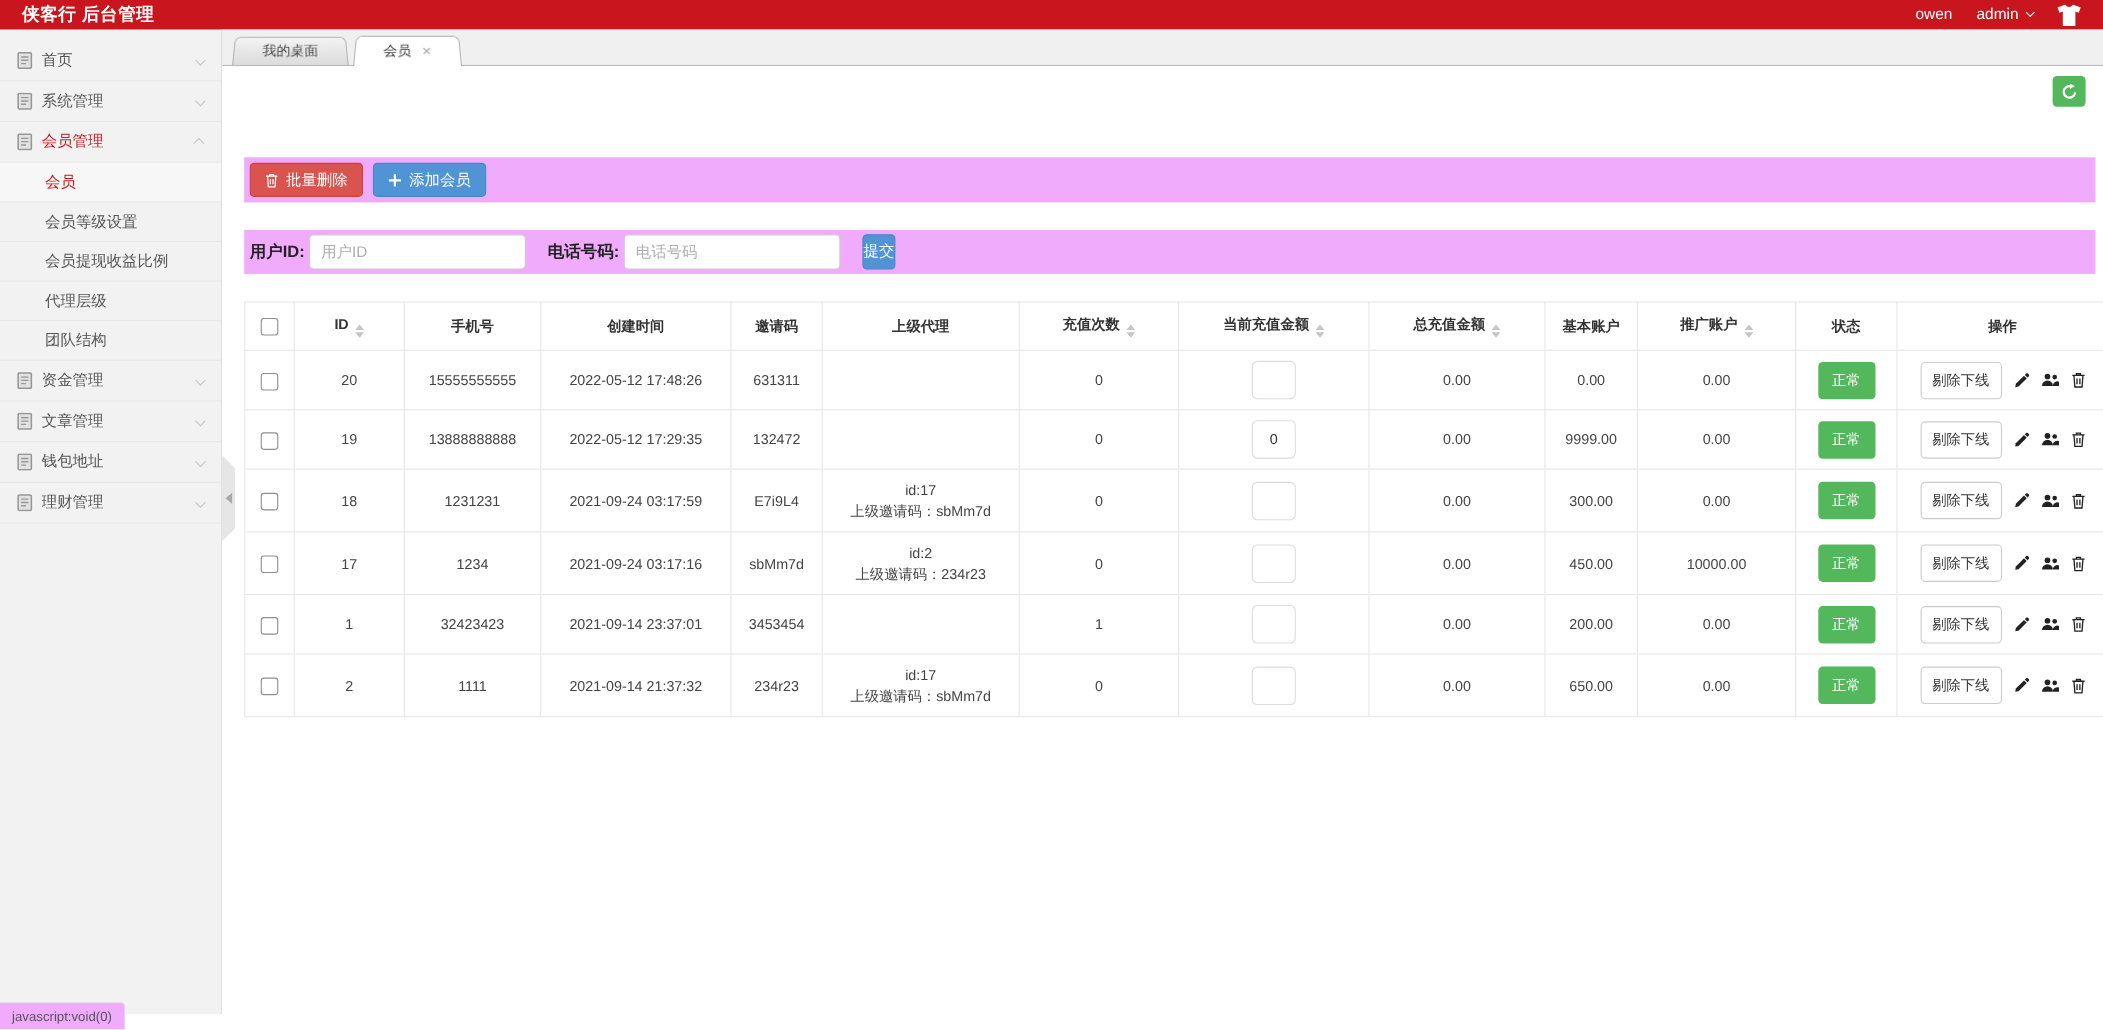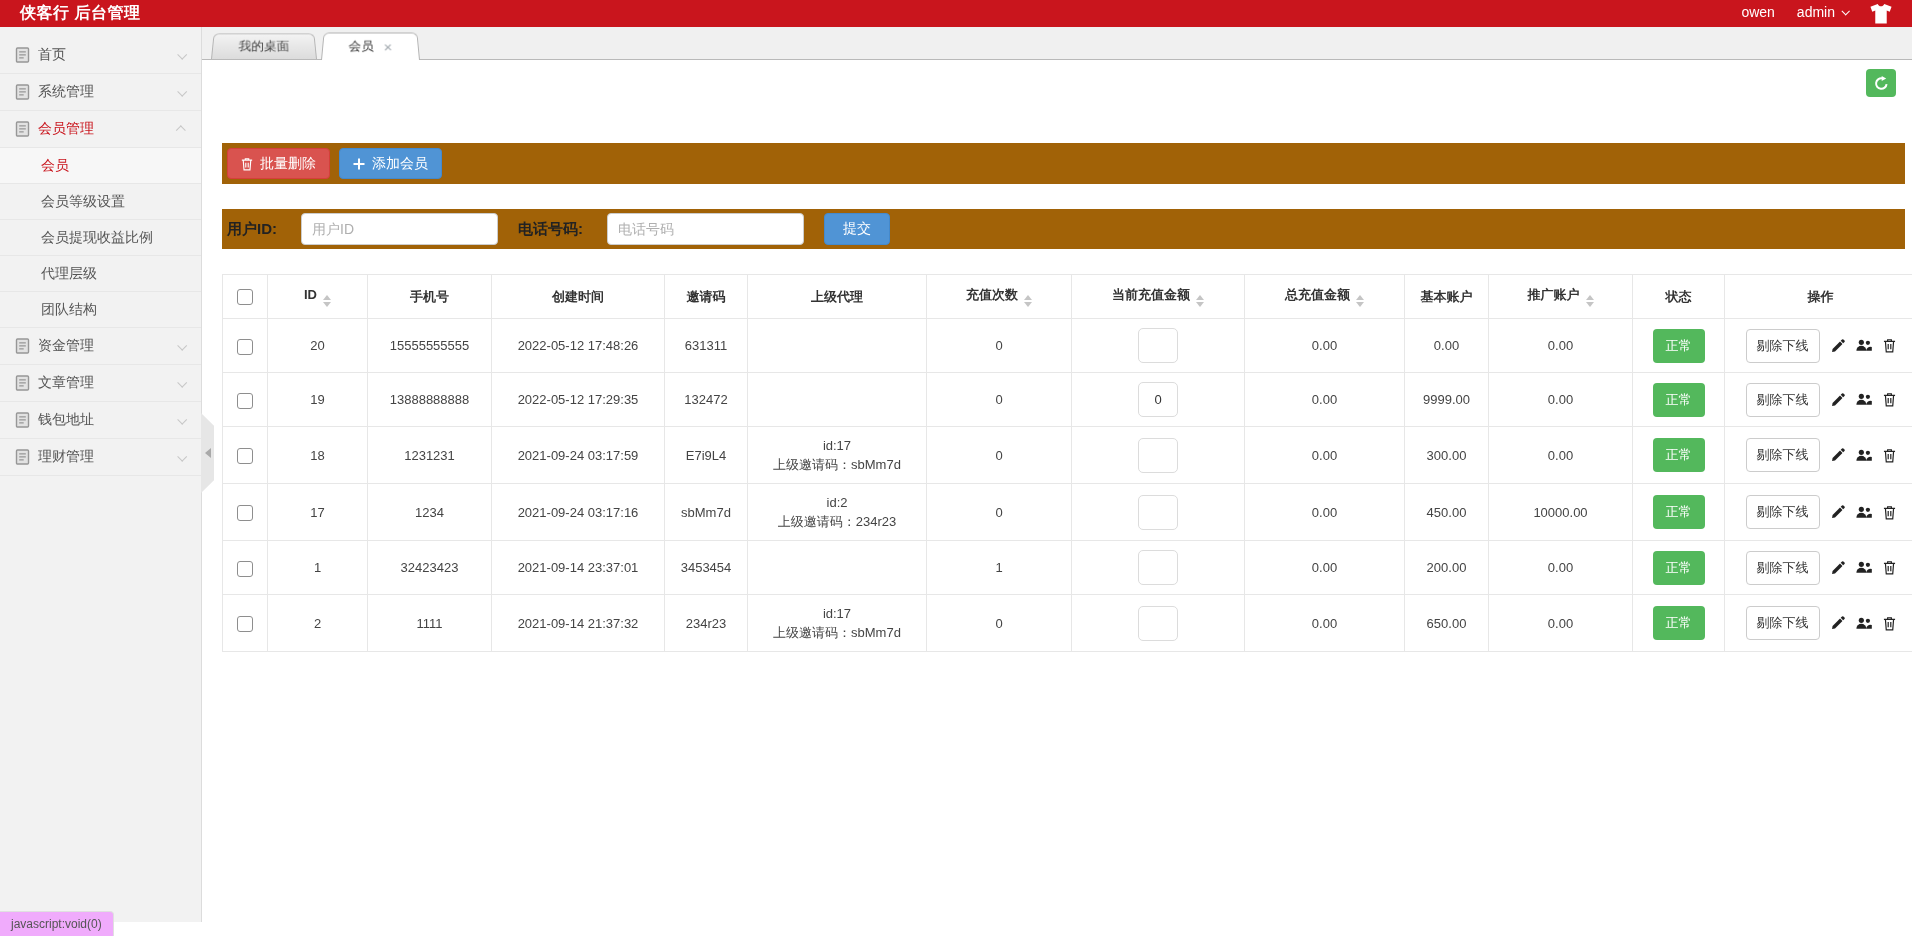--- a/index.html
+++ b/index.html
@@ -72,40 +72,40 @@
   .tab .close-x { color:#9FA6AC; font-size:15px; line-height:1; cursor:pointer; }
 
   .content { flex:1; position:relative; background:#fff; overflow:hidden; }
   .btn-refresh {
     position:absolute; top:9px; right:16px; width:30px; height:28px;
     background:#53B85C; border:none; border-radius:4px; cursor:pointer;
     display:flex; align-items:center; justify-content:center;
   }
 
   .panel {
-    margin:0 7px 0 20px; background:#a16207; padding:5px 5px;
+    margin:0 7px 0 20px; background:#f0abfc; padding:5px 5px;
     display:flex; align-items:center;
   }
   .panel.toolbar { margin-top:83px; height:41px; gap:9px; }
   .panel.search  { margin-top:25px; height:40px; gap:8px; }
 
   .btn { border:none; border-radius:4px; font-size:14px; cursor:pointer;
          display:inline-flex; align-items:center; gap:7px; height:31px; padding:0 13px; color:#fff;
          font-family:inherit; }
   .btn-danger { background:#D9534F; border:1px solid #D43F3A; }
   .btn-primary { background:#5094D5; border:1px solid #4489CC; }
 
-  .sfield { display:flex; align-items:center; gap:24px; margin-right:12px; }
+  .sfield { display:flex; align-items:center; gap:4px; margin-right:12px; }
   .sfield label { font-size:15px; color:#222; font-weight:600; }
   .sfield input {
     width:197px; height:32px; border:1px solid #CCC; border-radius:4px;
     padding:0 10px; font-size:14px; color:#333; background:#fff; font-family:inherit;
   }
   .sfield input::placeholder { color:#AFAFAF; }
-  .btn-submit { height:32px; padding:0 18px; }
+  .btn-submit { height:32px; padding:0 0; }
 
   
   table.members {
     margin:25px 7px 0 20px; width:1683px; border-collapse:collapse; table-layout:fixed;
     font-size:13px; color:#444;
   }
   .members th, .members td {
     border:1px solid #E7E7E7; text-align:center; vertical-align:middle;
     padding:9px 4px; background:#fff; word-wrap:break-word;
   }

